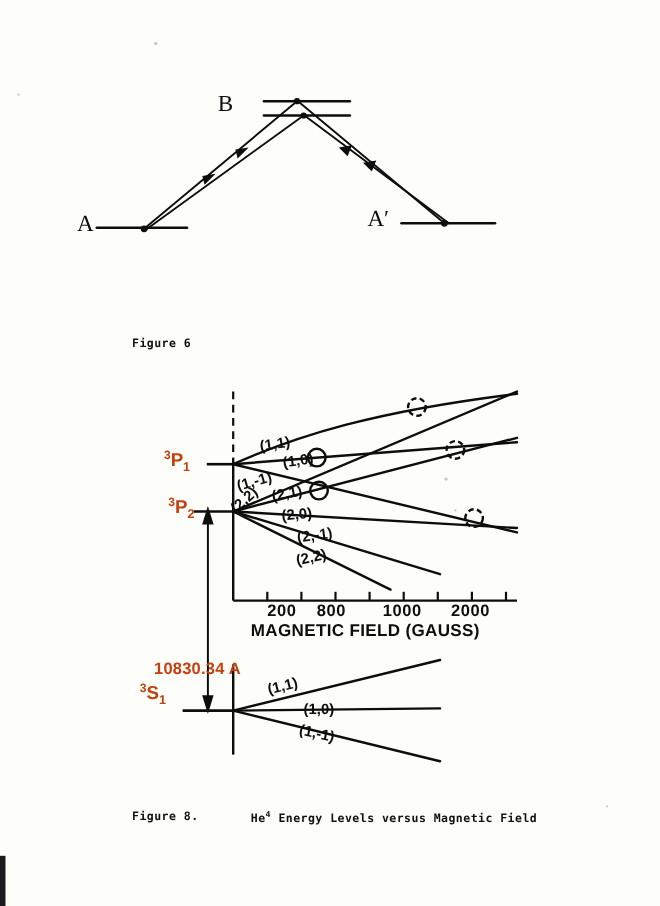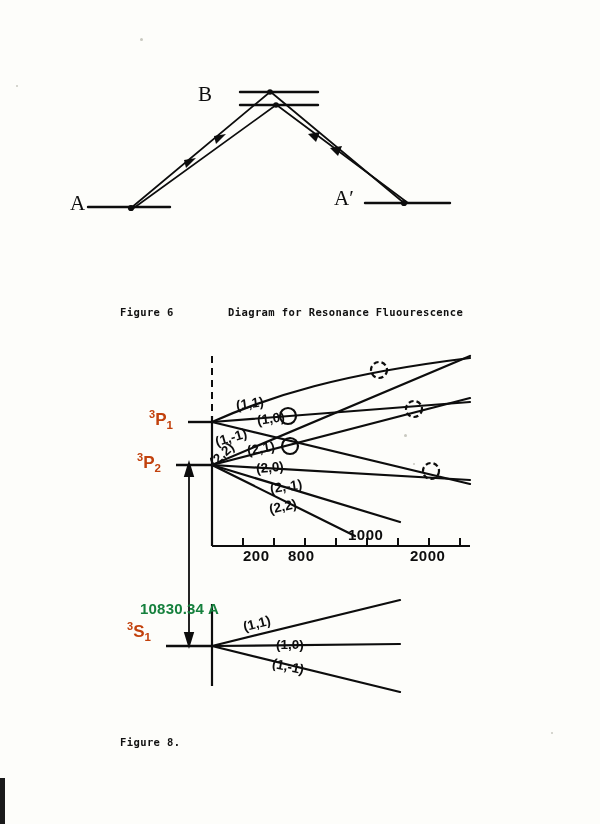--- a/index.html
+++ b/index.html
@@ -85,21 +85,21 @@
     font-family: "Liberation Sans", sans-serif;
     color: #0d0d0d;
     letter-spacing: 0.3px;
     white-space: nowrap;
   }
   .wavelength {
     position: absolute;
     font-size: 15px;
     font-weight: bold;
     font-family: "Liberation Sans", sans-serif;
-    color: #15803d;
+    color: #c2410c;
     letter-spacing: 0.2px;
     white-space: nowrap;
   }
 </style>
 </head>
 <body>
 
 <div id="page">
 
   <div class="scan-edge"></div>
@@ -140,21 +140,20 @@
       <circle cx="276" cy="105" r="2.8"></circle>
       <circle cx="404" cy="203" r="3.1"></circle>
     </g>
   </svg>
 
   <div class="serif-label" style="left:70px;top:191px;font-size:21px;">A</div>
   <div class="serif-label" style="left:198px;top:82px;font-size:21px;">B</div>
   <div class="serif-label" style="left:334px;top:186px;font-size:21px;">A′</div>
 
   <div class="caption" style="left:72px;top:306px;">Figure 6</div>
-  <div class="caption" style="left:180px;top:306px;">Diagram for Resonance Fluourescence</div>
 
   <svg class="fig" width="600" height="420" viewBox="0 0 600 420" style="top:350px;">
 
     <line x1="212" y1="6" x2="212" y2="66" stroke="#0d0d0d" stroke-width="2" stroke-dasharray="7,5"></line>
 
     <line x1="212" y1="66" x2="212" y2="196" stroke="#0d0d0d" stroke-width="2.2"></line>
 
     <line x1="212" y1="196" x2="470" y2="196" stroke="#0d0d0d" stroke-width="2.2"></line>
 
     <g stroke="#0d0d0d" stroke-width="2">
@@ -204,43 +203,45 @@
     <g fill="none" stroke="#0d0d0d" stroke-width="2.2" stroke-linecap="round">
       <path d="M 212,296 L 400,250"></path>
       <path d="M 212,296 L 400,294"></path>
       <path d="M 212,296 L 400,342"></path>
     </g>
   </svg>
 
   <div class="term" style="left:149px;top:408px;">
     <span class="pre">3</span><span>P</span><span class="sub">1</span>
   </div>
-  <div class="term" style="left:137px;top:451px;">
+  <div class="term" style="left:153px;top:451px;">
     <span class="pre">3</span><span>P</span><span class="sub">2</span>
   </div>
   <div class="term" style="left:127px;top:620px;">
     <span class="pre">3</span><span>S</span><span class="sub">1</span>
   </div>
 
   <div class="branch-label" style="left:236px;top:396px;transform:rotate(-8deg);">(1,1)</div>
   <div class="branch-label" style="left:257px;top:411px;transform:rotate(-8deg);">(1,0)</div>
   <div class="branch-label" style="left:215px;top:430px;transform:rotate(-16deg);">(1,-1)</div>
   <div class="branch-label" style="left:208px;top:447px;transform:rotate(-42deg);">(2,2)</div>
   <div class="branch-label" style="left:247px;top:441px;transform:rotate(-10deg);">(2,1)</div>
   <div class="branch-label" style="left:256px;top:460px;transform:rotate(-5deg);">(2,0)</div>
   <div class="branch-label" style="left:270px;top:479px;transform:rotate(-8deg);">(2,-1)</div>
   <div class="branch-label" style="left:269px;top:499px;transform:rotate(-12deg);">(2,2)</div>
 
   <div class="axis-tick-label" style="left:227px;top:547px;margin-left:16px;">200</div>
   <div class="axis-tick-label" style="left:288px;top:547px;">800</div>
-  <div class="axis-tick-label" style="left:348px;top:526px;">1000</div>
+  <div class="axis-tick-label" style="left:348px;top:547px;">1000</div>
   <div class="axis-tick-label" style="left:410px;top:547px;">2000</div>
 
+  <div class="axis-title" style="left:228px;top:565px;">MAGNETIC FIELD (GAUSS)</div>
 
   <div class="wavelength" style="left:140px;top:600px;">10830.34 A</div>
 
   <div class="branch-label" style="left:243px;top:616px;transform:rotate(-14deg);">(1,1)</div>
   <div class="branch-label" style="left:276px;top:637px;">(1,0)</div>
   <div class="branch-label" style="left:272px;top:659px;transform:rotate(12deg);">(1,-1)</div>
 
   <div class="caption" style="left:72px;top:736px;">Figure 8.</div>
+  <div class="caption" style="left:180px;top:736px;"><span>He</span><sup>4</sup><span> Energy Levels versus Magnetic Field</span></div>
 
 </div>
 
 </body></html>

